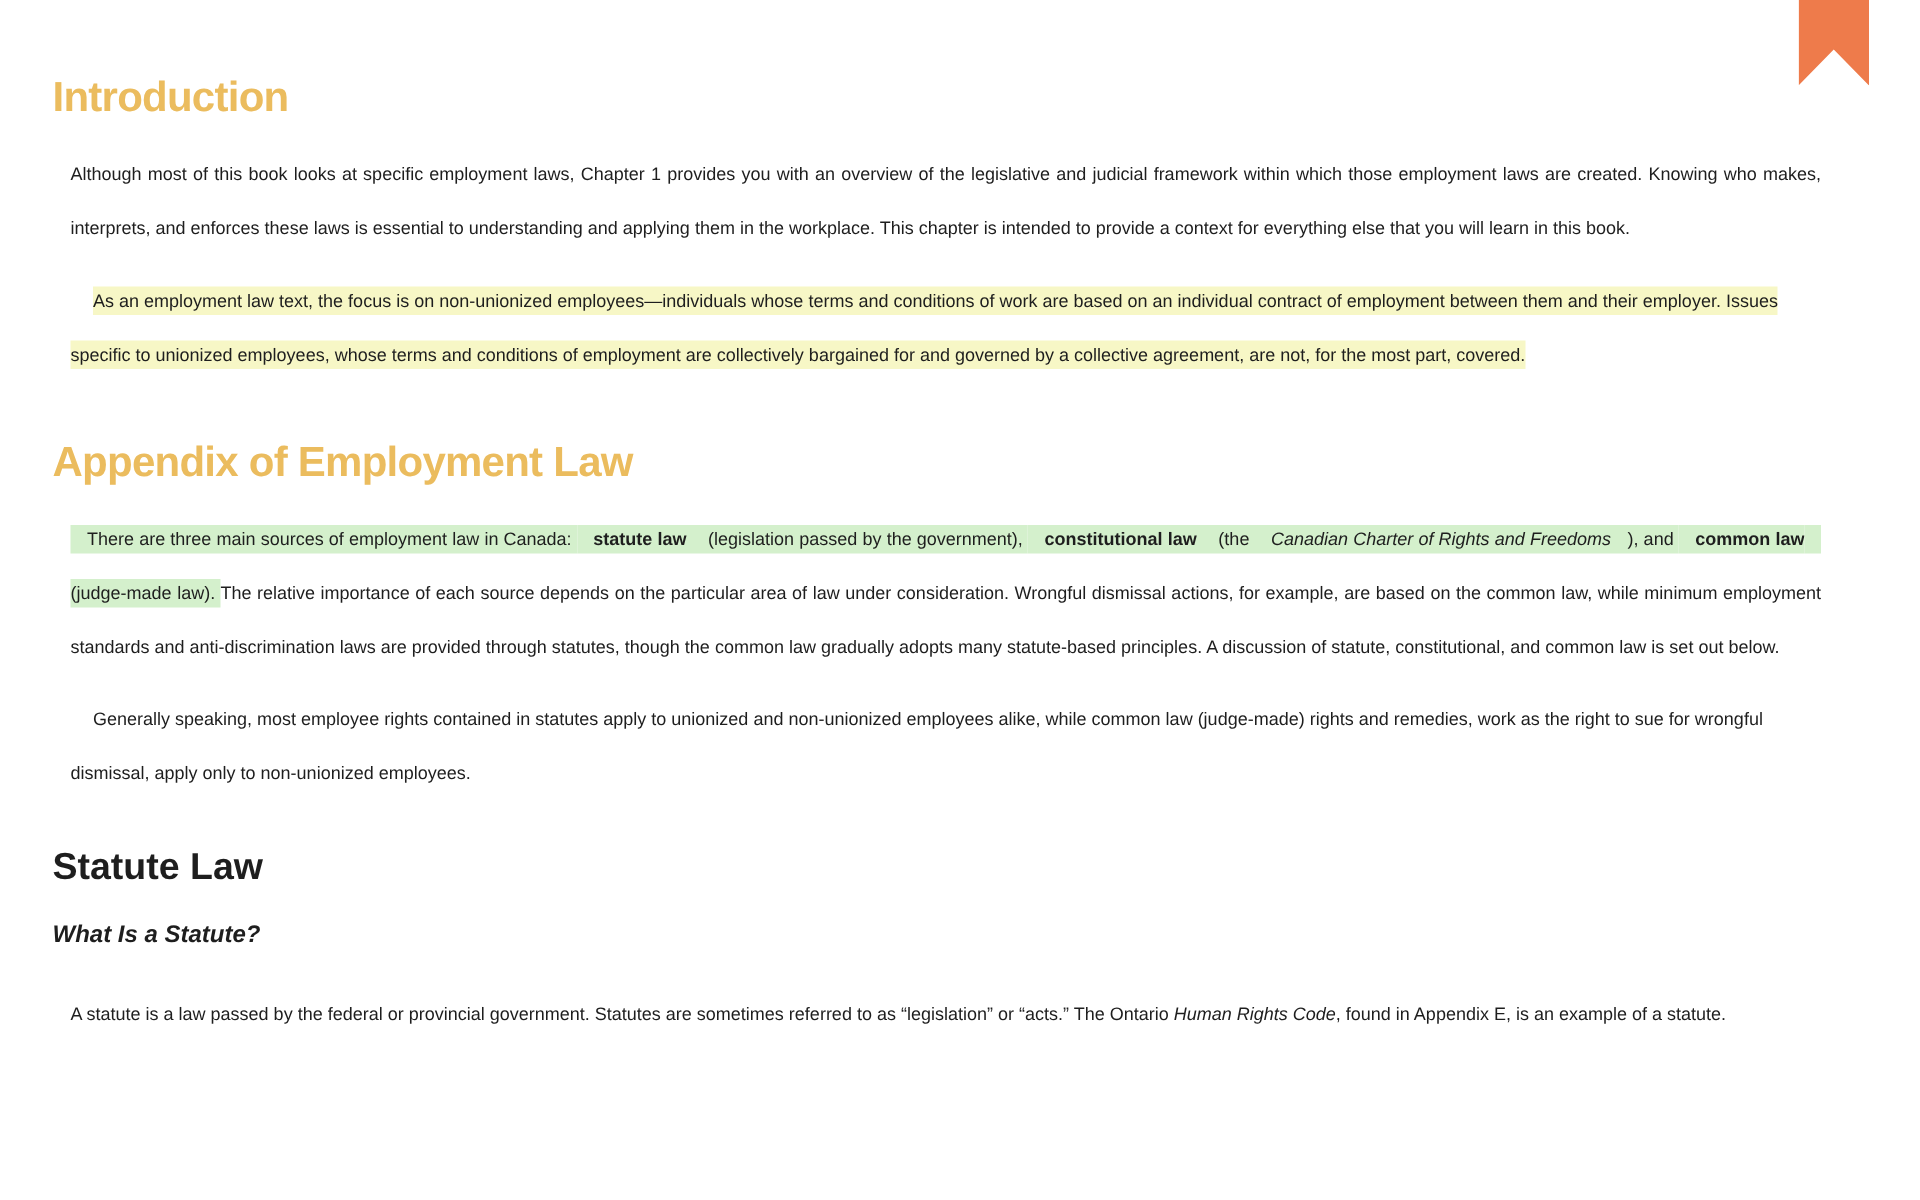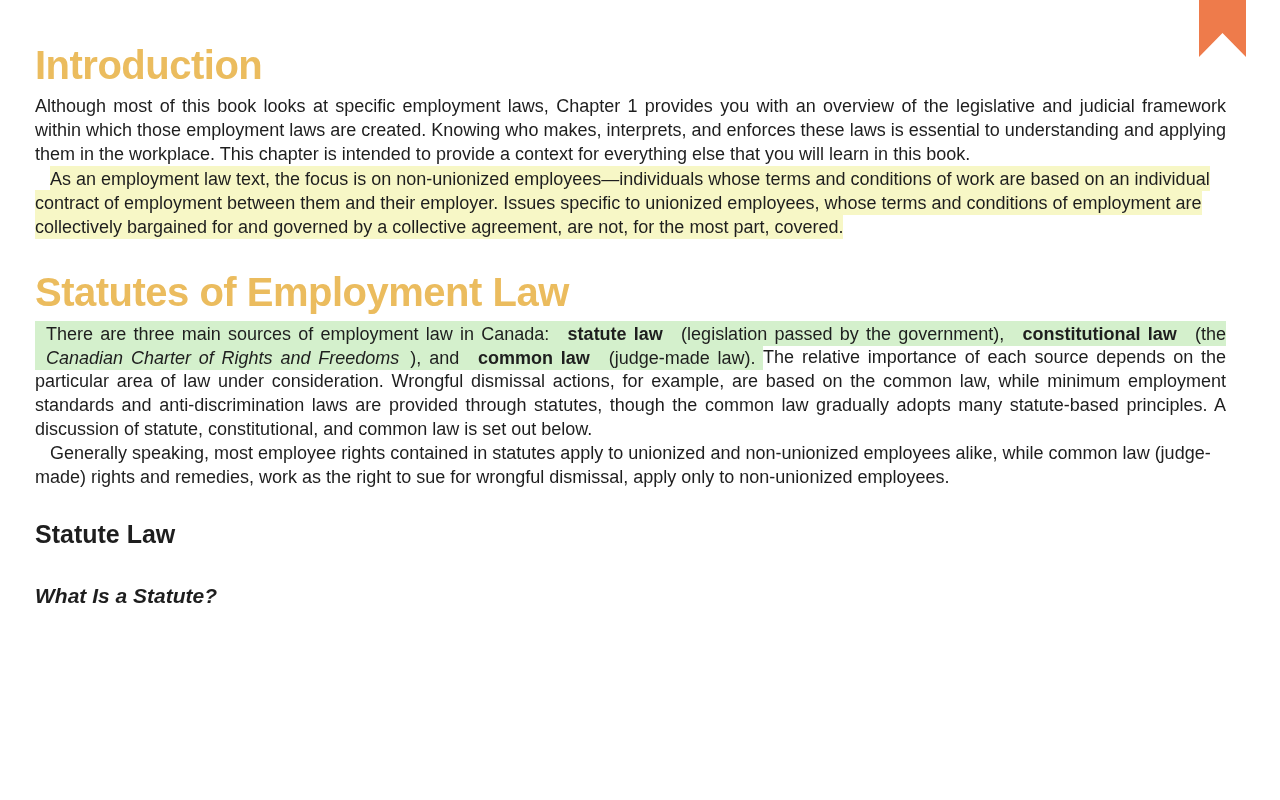--- a/index.html
+++ b/index.html
@@ -17,45 +17,45 @@
   }
   .bookmark {
     position: absolute;
     top: 0; right: 34px;
     width: 47px; height: 57px;
     background: var(--bookmark-color, #EE7B4B);
     clip-path: polygon(0 0, 100% 0, 100% 100%, 50% 58%, 0 100%);
     cursor: pointer;
   }
   h1 {
-    font-size: 40px;
+    font-size: 28px;
     line-height: 42px;
     font-weight: 700;
     letter-spacing: -0.5px;
     color: var(--heading-color, #EBBC5E);
     margin: 0 0 8px 0;
   }
   h1.spaced { margin-top: 33px; }
   h2 {
     font-size: 25px;
     line-height: 28px;
     font-weight: 700;
     margin-top: 31px;
   }
   h3 {
-    font-size: 21px;
+    font-size: 16px;
     line-height: 25px;
     font-weight: 700;
     font-style: italic;
-    margin-top: 35px;
+    margin-top: 19px;
   }
   p {
-    font-size: 18px;
-    line-height: 24px;
-    margin: 0;
+    font-size: 12px;
+    line-height: 36px;
+    margin: 12px;
   }
   p.justify { text-align: justify; }
   p.indent { text-indent: 15px; }
   p.gap-top { margin-top: 22px; }
   .hl-yellow {
     background: var(--hl-yellow, #F7F7C6);
     padding-top: 2.5px; padding-bottom: 2.5px; text-align: right;
   }
   .hl-green {
     background: var(--hl-green, #D4F0CC);
@@ -68,24 +68,25 @@
 <div class="page">
 
   <div class="bookmark"></div>
 
   <h1>Introduction</h1>
 
   <p class="justify"><span>Although most of this book looks at specific employment laws, Chapter 1 provides you with an overview of the legislative and judicial framework within which those employment laws are created. Knowing who makes, interprets, and enforces these laws is essential to understanding and applying them in the workplace. This chapter is intended to provide a context for everything else that you will learn in this book.</span></p>
 
   <p class="indent"><span class="hl-yellow">As an employment law text, the focus is on non-unionized employees—individuals whose terms and conditions of work are based on an individual contract of employment between them and their employer. Issues specific to unionized employees, whose terms and conditions of employment are collectively bargained for and governed by a collective agreement, are not, for the most part, covered.</span></p>
 
-  <h1 class="spaced">Statutes of Employment Law</h1>
+  <h1 class="spaced">Appendix of Employment Law</h1>
 
   <p class="justify"><span class="hl-green">There are three main sources of employment law in Canada: </span><span class="hl-green" style="font-weight: 700;">statute law</span><span class="hl-green"> (legislation passed by the government), </span><span class="hl-green" style="font-weight: 700;">constitutional law</span><span class="hl-green"> (the </span><span class="hl-green" style="font-style: italic;">Canadian Charter of Rights and Freedoms</span><span class="hl-green">), and </span><span class="hl-green" style="font-weight: 700;">common law</span><span class="hl-green"> (judge-made law). </span><span>The relative importance of each source depends on the particular area of law under consideration. Wrongful dismissal actions, for example, are based on the common law, while minimum employment standards and anti-discrimination laws are provided through statutes, though the common law gradually adopts many statute-based principles. A discussion of statute, constitutional, and common law is set out below.</span></p>
 
   <p class="indent"><span>Generally speaking, most employee rights contained in statutes apply to unionized and non-unionized employees alike, while common law (judge-made) rights and remedies, work as the right to sue for wrongful dismissal, apply only to non-unionized employees.</span></p>
 
   <h2>Statute Law</h2>
 
   <h3>What Is a Statute?</h3>
 
+  <p class="gap-top"><span>A statute is a law passed by the federal or provincial government. Statutes are sometimes referred to as “legislation” or “acts.” The Ontario </span><span style="font-style: italic;">Human Rights Code</span><span>, found in Appendix E, is an example of a statute.</span></p>
 
 </div>
 
 </body></html>

